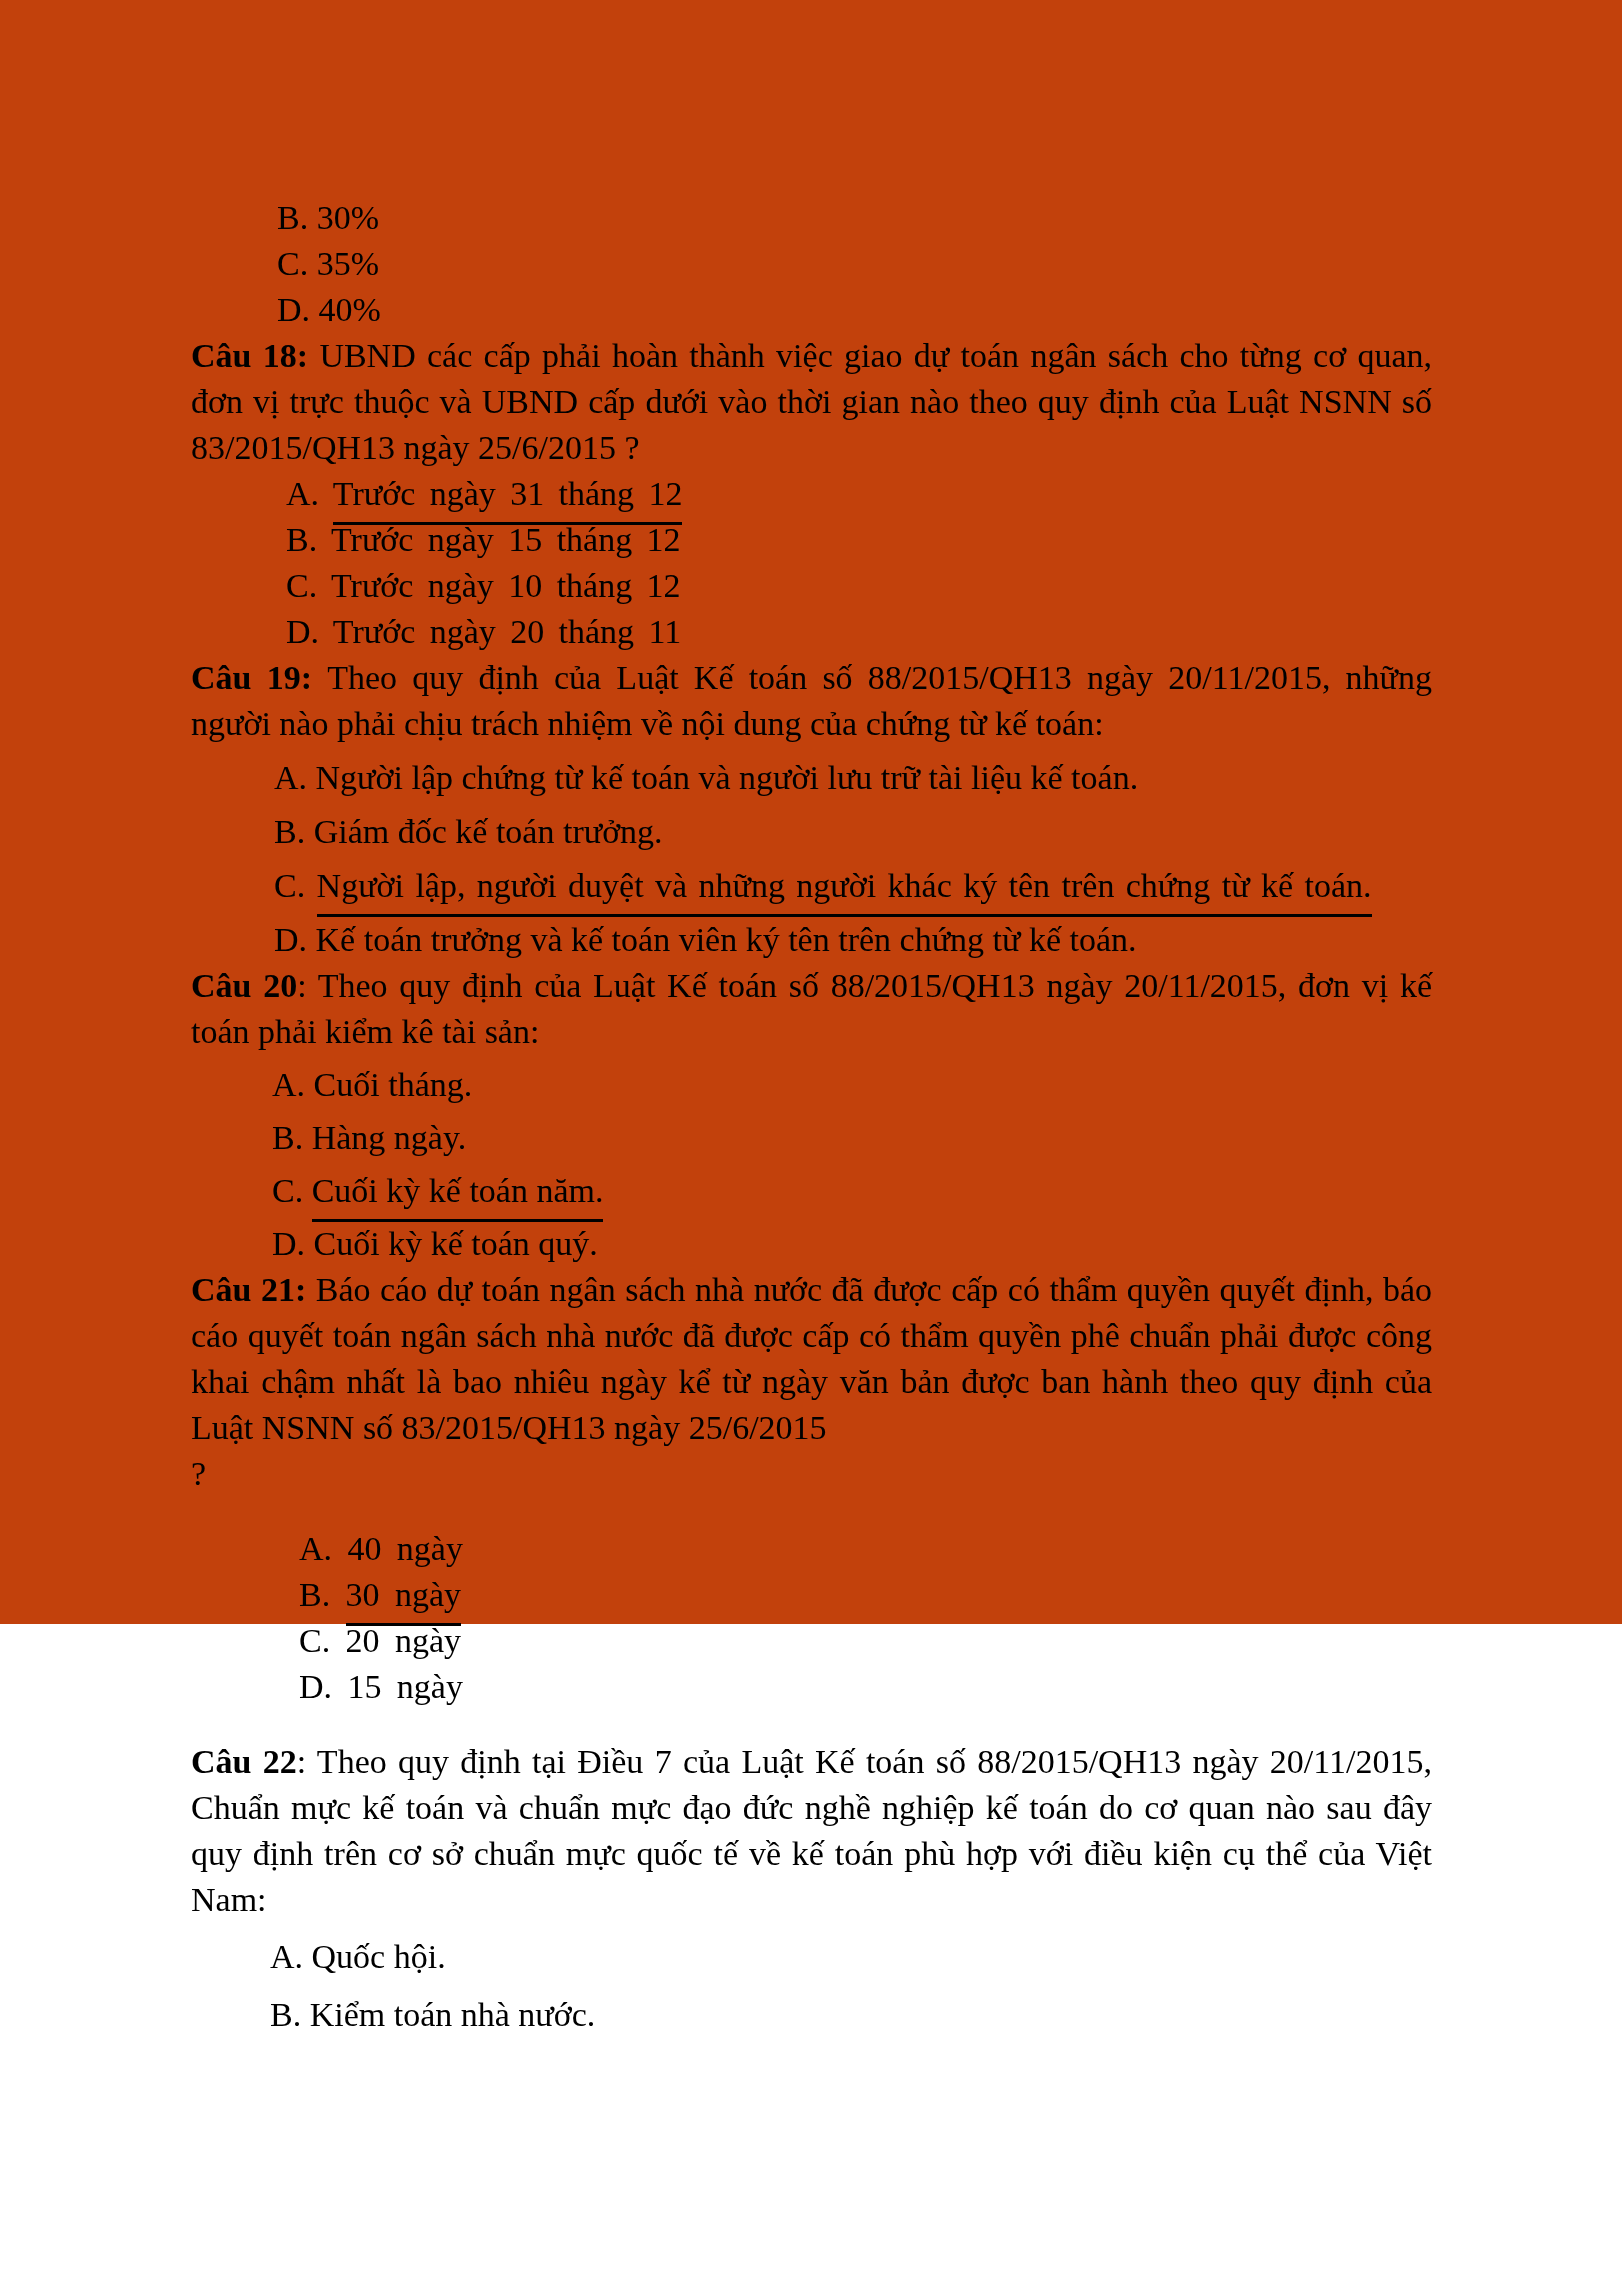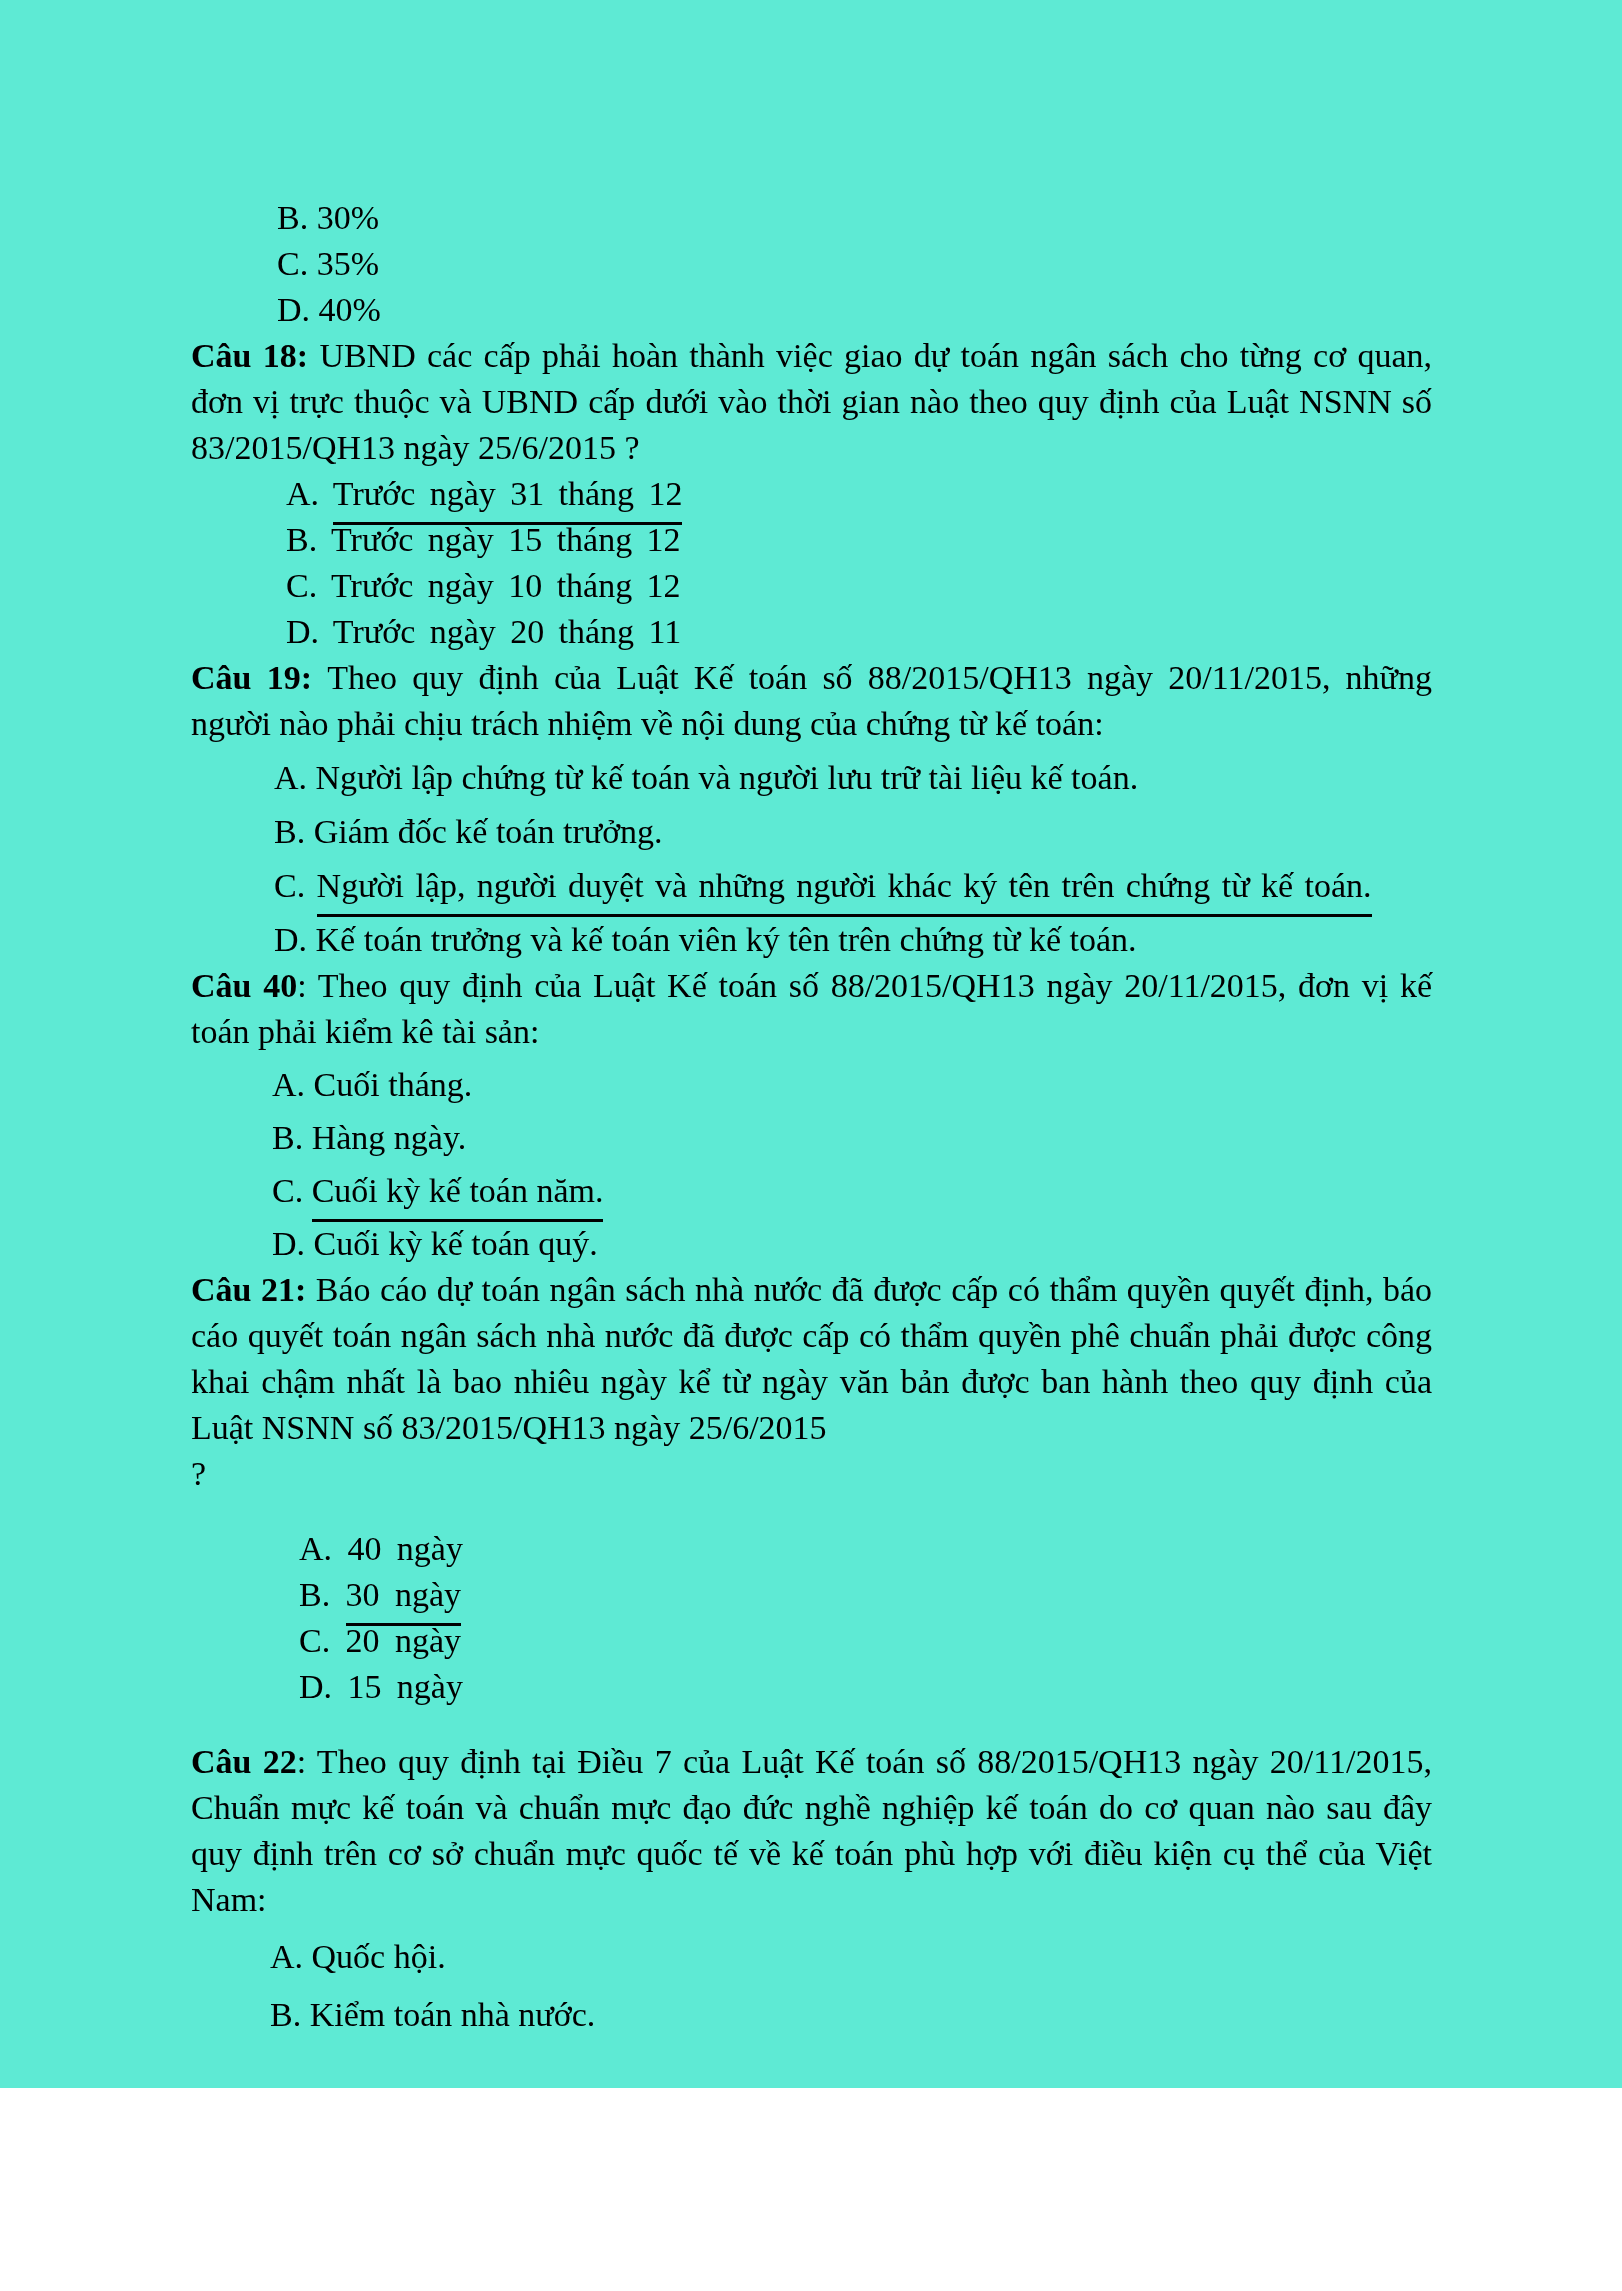--- a/index.html
+++ b/index.html
@@ -10,22 +10,22 @@
   body {
     width: 1622px;
     height: 2292px;
     overflow: hidden;
     font-family: "Liberation Serif", "DejaVu Serif", serif;
     color: #000000;
   }
   .page {
     position: relative;
     width: 1622px;
-    height: 2088px;
-    background: #5eead4;
+    height: 1624px;
+    background: #c2410c;
   }
   .content {
     position: absolute;
     left: 191px;
     top: 195px;
     width: 1241px;
     font-size: 34px;
     line-height: 46px;
     text-align: justify;
   }
@@ -71,21 +71,21 @@
 
     <section class="q q19">
       <p class="intro"><strong class="qlabel">Câu 19: </strong><span>Theo quy định của Luật Kế toán số 88/2015/QH13 ngày 20/11/2015, những người nào phải chịu trách nhiệm về nội dung của chứng từ kế toán:</span></p>
       <p class="opt"><span class="letter">A.</span> <span class="txt">Người lập chứng từ kế toán và người lưu trữ tài liệu kế toán.</span></p>
       <p class="opt"><span class="letter">B.</span> <span class="txt">Giám đốc kế toán trưởng.</span></p>
       <p class="opt wsc"><span class="letter">C.</span> <span class="txt u">Người lập, người duyệt và những người khác ký tên trên chứng từ kế toán.</span></p>
       <p class="opt"><span class="letter">D.</span> <span class="txt">Kế toán trưởng và kế toán viên ký tên trên chứng từ kế toán.</span></p>
     </section>
 
     <section class="q q20">
-      <p class="intro"><strong class="qlabel">Câu 40</strong><span>: Theo quy định của Luật Kế toán số 88/2015/QH13 ngày 20/11/2015, đơn vị kế toán phải kiểm kê tài sản:</span></p>
+      <p class="intro"><strong class="qlabel">Câu 20</strong><span>: Theo quy định của Luật Kế toán số 88/2015/QH13 ngày 20/11/2015, đơn vị kế toán phải kiểm kê tài sản:</span></p>
       <p class="opt"><span class="letter">A.</span> <span class="txt">Cuối tháng.</span></p>
       <p class="opt"><span class="letter">B.</span> <span class="txt">Hàng ngày.</span></p>
       <p class="opt"><span class="letter">C.</span> <span class="txt u">Cuối kỳ kế toán năm.</span></p>
       <p class="opt"><span class="letter">D.</span> <span class="txt">Cuối kỳ kế toán quý.</span></p>
     </section>
 
     <section class="q q21">
       <p class="intro"><strong class="qlabel">Câu 21: </strong><span>Báo cáo dự toán ngân sách nhà nước đã được cấp có thẩm quyền quyết định, báo cáo quyết toán ngân sách nhà nước đã được cấp có thẩm quyền phê chuẩn phải được công khai chậm nhất là bao nhiêu ngày kể từ ngày văn bản được ban hành theo quy định của Luật NSNN số 83/2015/QH13 ngày 25/6/2015</span></p>
       <p class="intro-tail">?</p>
       <p class="opt first"><span class="letter">A.</span> <span class="txt">40 ngày</span></p>

